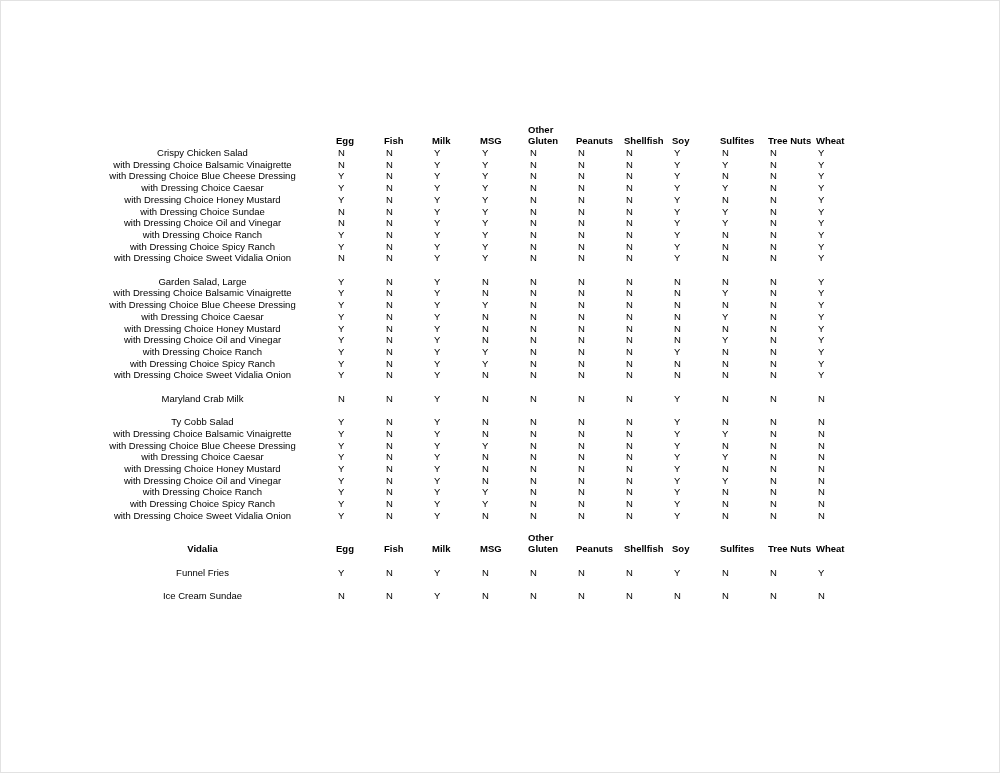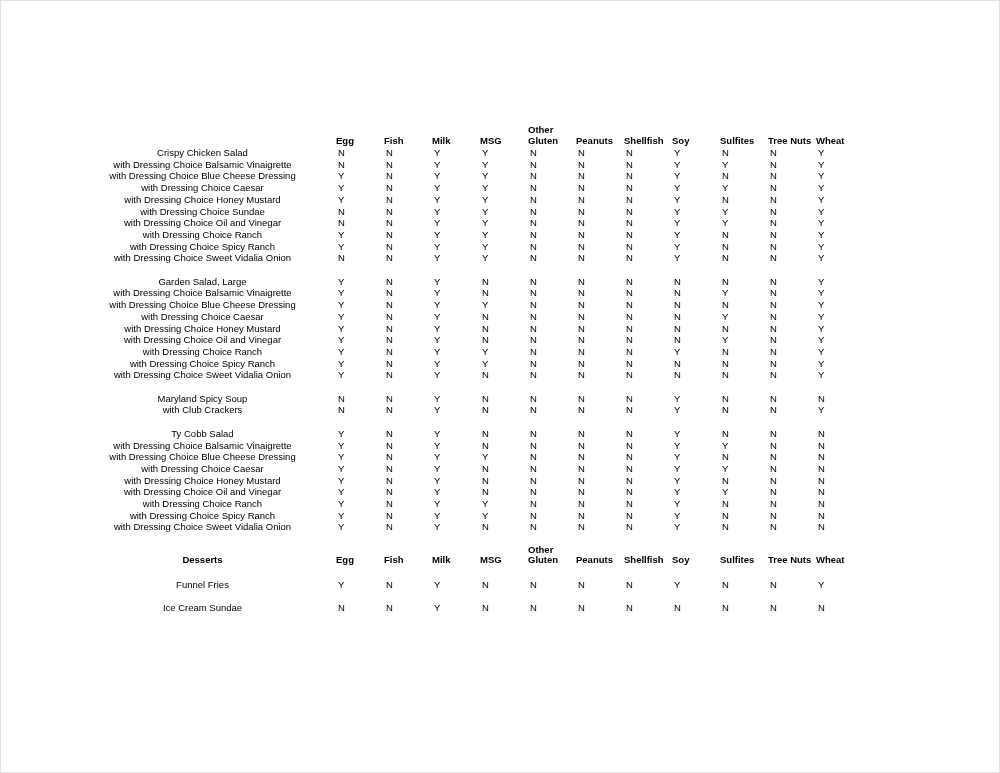--- a/index.html
+++ b/index.html
@@ -349,46 +349,32 @@
           <td class="val-cell">N</td>
           <td class="val-cell">N</td>
           <td class="val-cell">N</td>
           <td class="val-cell">N</td>
           <td class="val-cell">Y</td>
         </tr>
         <tr class="spacer">
           <td colspan="12"></td>
         </tr>
         <tr class="data-row">
-          <td class="name-cell">Maryland Spicy Soup</td>
-          <td class="val-cell">N</td>
-          <td class="val-cell">N</td>
-          <td class="val-cell">Y</td>
-          <td class="val-cell">N</td>
-          <td class="val-cell">N</td>
-          <td class="val-cell">N</td>
-          <td class="val-cell">N</td>
-          <td class="val-cell">Y</td>
-          <td class="val-cell">N</td>
-          <td class="val-cell">N</td>
-          <td class="val-cell">N</td>
-        </tr>
-        <tr class="data-row">
-          <td class="name-cell">with Club Crackers</td>
-          <td class="val-cell">N</td>
-          <td class="val-cell">N</td>
-          <td class="val-cell">Y</td>
-          <td class="val-cell">N</td>
-          <td class="val-cell">N</td>
-          <td class="val-cell">N</td>
-          <td class="val-cell">N</td>
-          <td class="val-cell">Y</td>
-          <td class="val-cell">N</td>
-          <td class="val-cell">N</td>
-          <td class="val-cell">Y</td>
+          <td class="name-cell">Maryland Crab Milk</td>
+          <td class="val-cell">N</td>
+          <td class="val-cell">N</td>
+          <td class="val-cell">Y</td>
+          <td class="val-cell">N</td>
+          <td class="val-cell">N</td>
+          <td class="val-cell">N</td>
+          <td class="val-cell">N</td>
+          <td class="val-cell">Y</td>
+          <td class="val-cell">N</td>
+          <td class="val-cell">N</td>
+          <td class="val-cell">N</td>
         </tr>
         <tr class="spacer">
           <td colspan="12"></td>
         </tr>
         <tr class="data-row">
           <td class="name-cell">Ty Cobb Salad</td>
           <td class="val-cell">Y</td>
           <td class="val-cell">N</td>
           <td class="val-cell">Y</td>
           <td class="val-cell">N</td>
@@ -509,21 +495,21 @@
           <td class="val-cell">N</td>
           <td class="val-cell">Y</td>
           <td class="val-cell">N</td>
           <td class="val-cell">N</td>
           <td class="val-cell">N</td>
         </tr>
         <tr class="spacer">
           <td colspan="12"></td>
         </tr>
         <tr class="header-row">
-          <td class="name-cell section-title">Desserts</td>
+          <td class="name-cell section-title">Vidalia</td>
           <td class="col-header">Egg</td>
           <td class="col-header">Fish</td>
           <td class="col-header">Milk</td>
           <td class="col-header">MSG</td>
           <td class="col-header two-line">Other Gluten</td>
           <td class="col-header">Peanuts</td>
           <td class="col-header">Shellfish</td>
           <td class="col-header">Soy</td>
           <td class="col-header">Sulfites</td>
           <td class="col-header">Tree Nuts</td>

